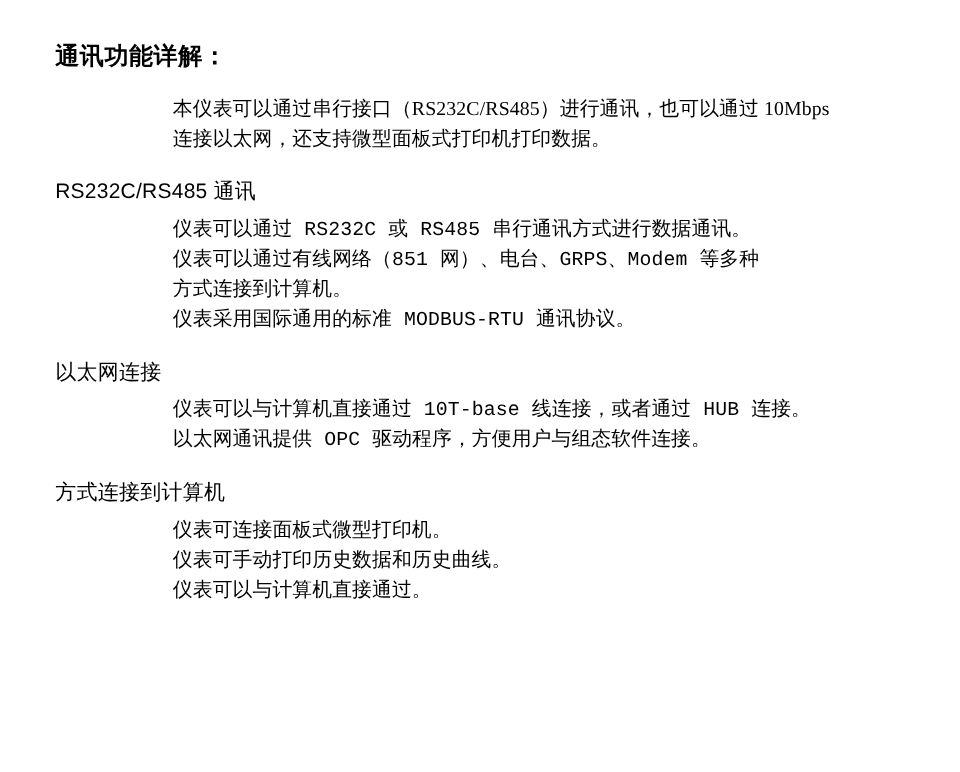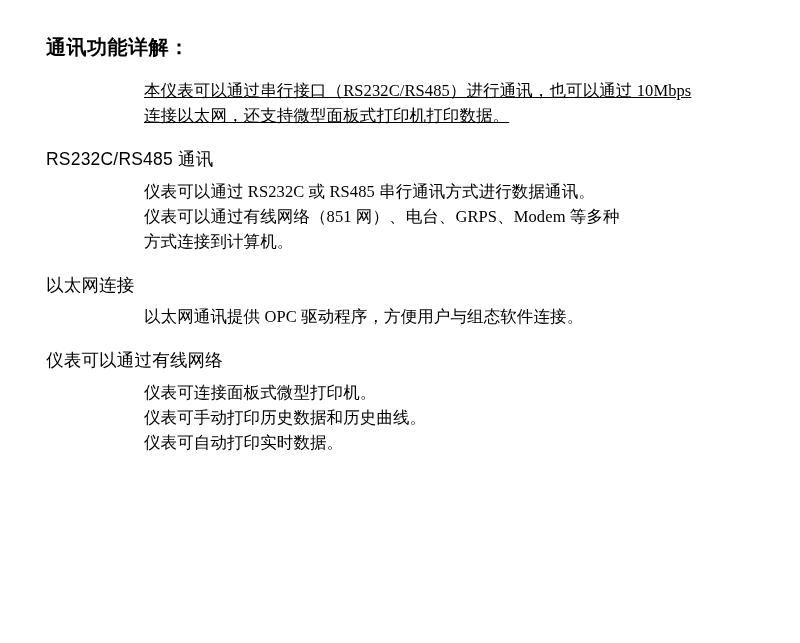--- a/index.html
+++ b/index.html
@@ -38,31 +38,31 @@
     font-weight: normal;
     margin: 0 0 7px 0;
     line-height: 1.35;
     letter-spacing: 0.2px;
   }
 
   
   .body-block {
     margin: 0 0 14px 0;
     padding-left: 98px;
+    font-family: Liberation Mono, monospace;
   }
   .body-line {
     font-size: 16.5px;
     line-height: 25px;
     margin: 0;
     white-space: nowrap;
     letter-spacing: 0.1px;
   }
   .body-line.wrap {
     white-space: normal;
-    text-decoration: underline;
   }
 
   .intro-block {
     margin: 0 0 20px 0;
     padding-left: 98px;
   }
   .intro-block .body-line {
     white-space: normal;
     width: 560px;
   }
@@ -78,31 +78,33 @@
 
   <div class="intro-block">
     <p class="body-line wrap">本仪表可以通过串行接口（RS232C/RS485）进行通讯，也可以通过 10Mbps 连接以太网，还支持微型面板式打印机打印数据。</p>
   </div>
 
   <h2 class="section-heading">RS232C/RS485 通讯</h2>
   <div class="body-block">
     <p class="body-line">仪表可以通过 RS232C 或 RS485 串行通讯方式进行数据通讯。</p>
     <p class="body-line">仪表可以通过有线网络（851 网）、电台、GRPS、Modem 等多种</p>
     <p class="body-line">方式连接到计算机。</p>
+    <p class="body-line">仪表采用国际通用的标准 MODBUS-RTU 通讯协议。</p>
   </div>
 
   <div class="spacer-sm"></div>
 
   <h2 class="section-heading">以太网连接</h2>
   <div class="body-block">
+    <p class="body-line">仪表可以与计算机直接通过 10T-base 线连接，或者通过 HUB 连接。</p>
     <p class="body-line">以太网通讯提供 OPC 驱动程序，方便用户与组态软件连接。</p>
   </div>
 
   <div class="spacer-sm"></div>
 
-  <h2 class="section-heading">仪表可以通过有线网络</h2>
+  <h2 class="section-heading">方式连接到计算机</h2>
   <div class="body-block">
     <p class="body-line">仪表可连接面板式微型打印机。</p>
     <p class="body-line">仪表可手动打印历史数据和历史曲线。</p>
-    <p class="body-line">仪表可自动打印实时数据。</p>
+    <p class="body-line">仪表可以与计算机直接通过。</p>
   </div>
 
 </div>
 
 </body></html>

